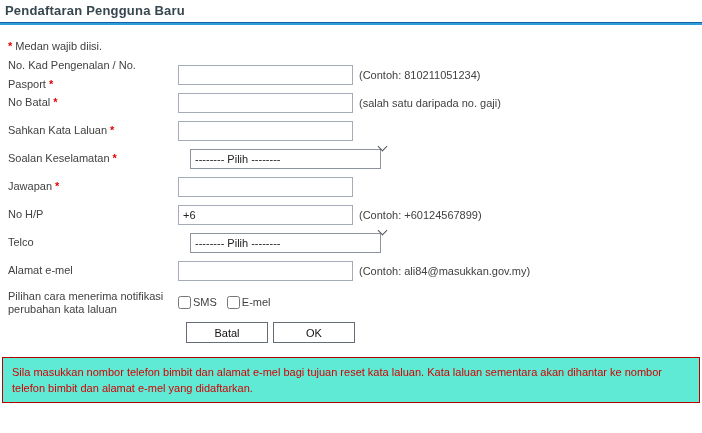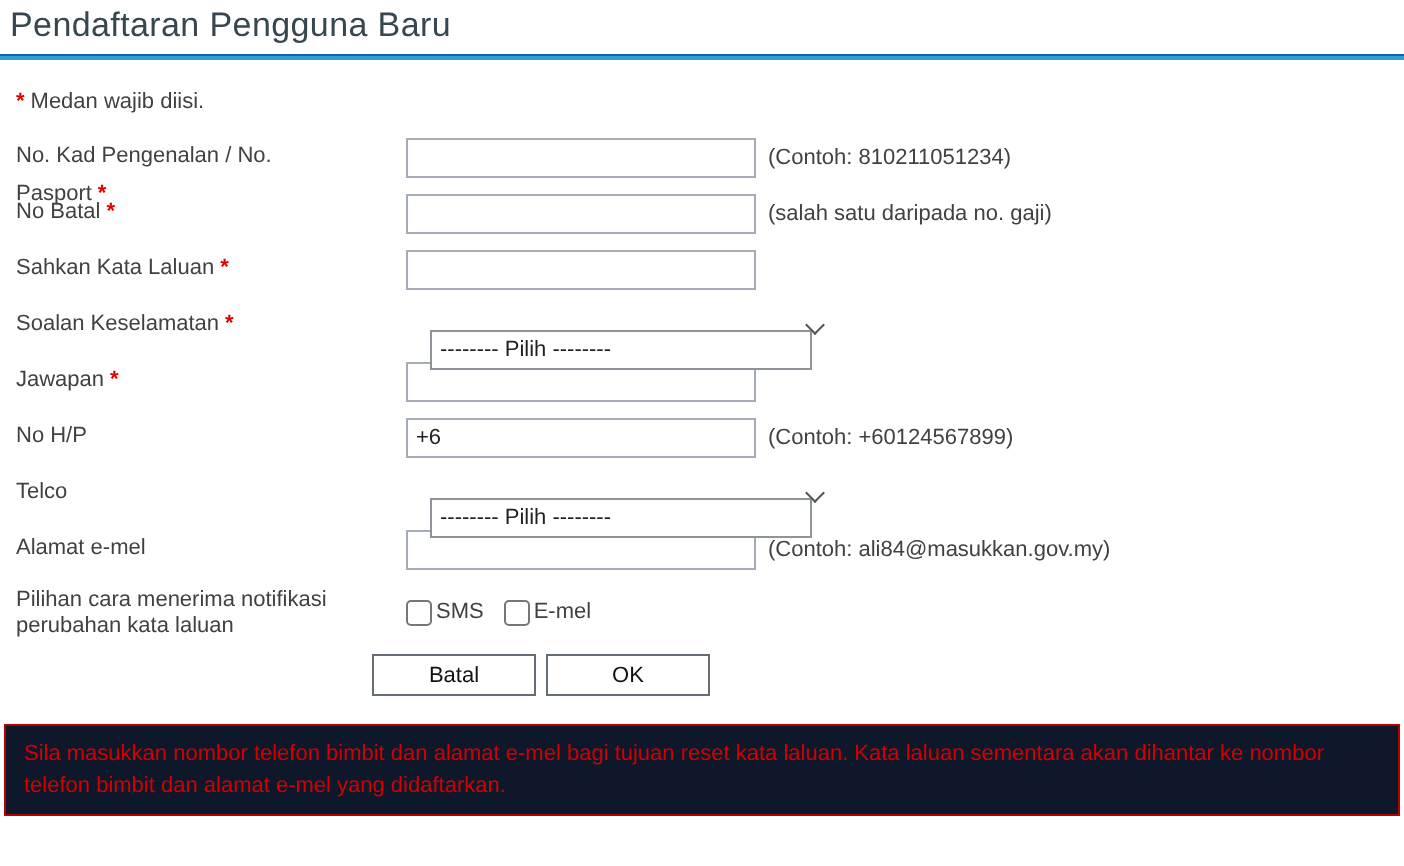--- a/index.html
+++ b/index.html
@@ -4,29 +4,29 @@
 <style>
   html,body{margin:0;padding:0;background:#fff;}
   body{
     width:702px;height:433px;overflow:hidden;
     font-family:"Liberation Sans","DejaVu Sans",sans-serif;
     font-size:11px;color:#414141;
   }
   .page{padding-top:3px;}
   .page-title{
     margin:0;padding:0 0 4px 5px;
-    font-size:17px;font-weight:normal;color:#37474f;letter-spacing:.2px;
+    font-size:13px;font-weight:bold;color:#37474f;letter-spacing:.2px;
   }
   .rule-dark{height:1px;background:#1464a5;}
   .rule-light{height:2px;background:#2d9dd9;}
   .req-note{margin:15px 0 0 8px;height:13px;}
   .req{color:#e00000;font-weight:bold;}
   .req-note .req{margin-right:3px;}
   .form{margin-top:11px;}
-  .row{display:flex;align-items:flex-start;height:21px;margin-bottom:7px;gap:25px;}
+  .row{display:flex;align-items:center;height:21px;margin-bottom:7px;}
   .row-checkbox{height:28px;margin-bottom:6px;}
   .label-cell{
     width:178px;flex:0 0 178px;padding-left:8px;box-sizing:border-box;
     line-height:19px;color:#414141;
   }
   .row-checkbox .label-cell{line-height:13px;padding-top:1px;}
   .label-cell .req{margin-left:3px;}
   .field-cell{display:flex;align-items:flex-start;}
   input.txt{
     box-sizing:border-box;width:175px;height:20px;margin:0;
@@ -56,21 +56,21 @@
   .cb-label{margin-right:10px;color:#414141;}
   .actions{margin:2px 0 0 186px;display:flex;}
   .btn{
     box-sizing:border-box;width:82px;height:21px;margin-right:5px;
     background:#fff;border:1px solid #646d75;border-radius:0;
     font-family:"Liberation Sans","DejaVu Sans",sans-serif;font-size:11px;color:#111;
     text-align:center;cursor:pointer;padding:0;
   }
   .notice{
     margin:14px 2px 0 2px;padding:6px 9px;box-sizing:border-box;
-    border:1px solid #b40000;background:#0f172a;
+    border:1px solid #b40000;background:#5eead4;
     color:#d40000;line-height:16px;
   }
 </style>
 </head>
 <body>
 
 <div class="page">
 
   <h1 class="page-title">Pendaftaran Pengguna Baru</h1>
   <div class="rule-dark"></div>

